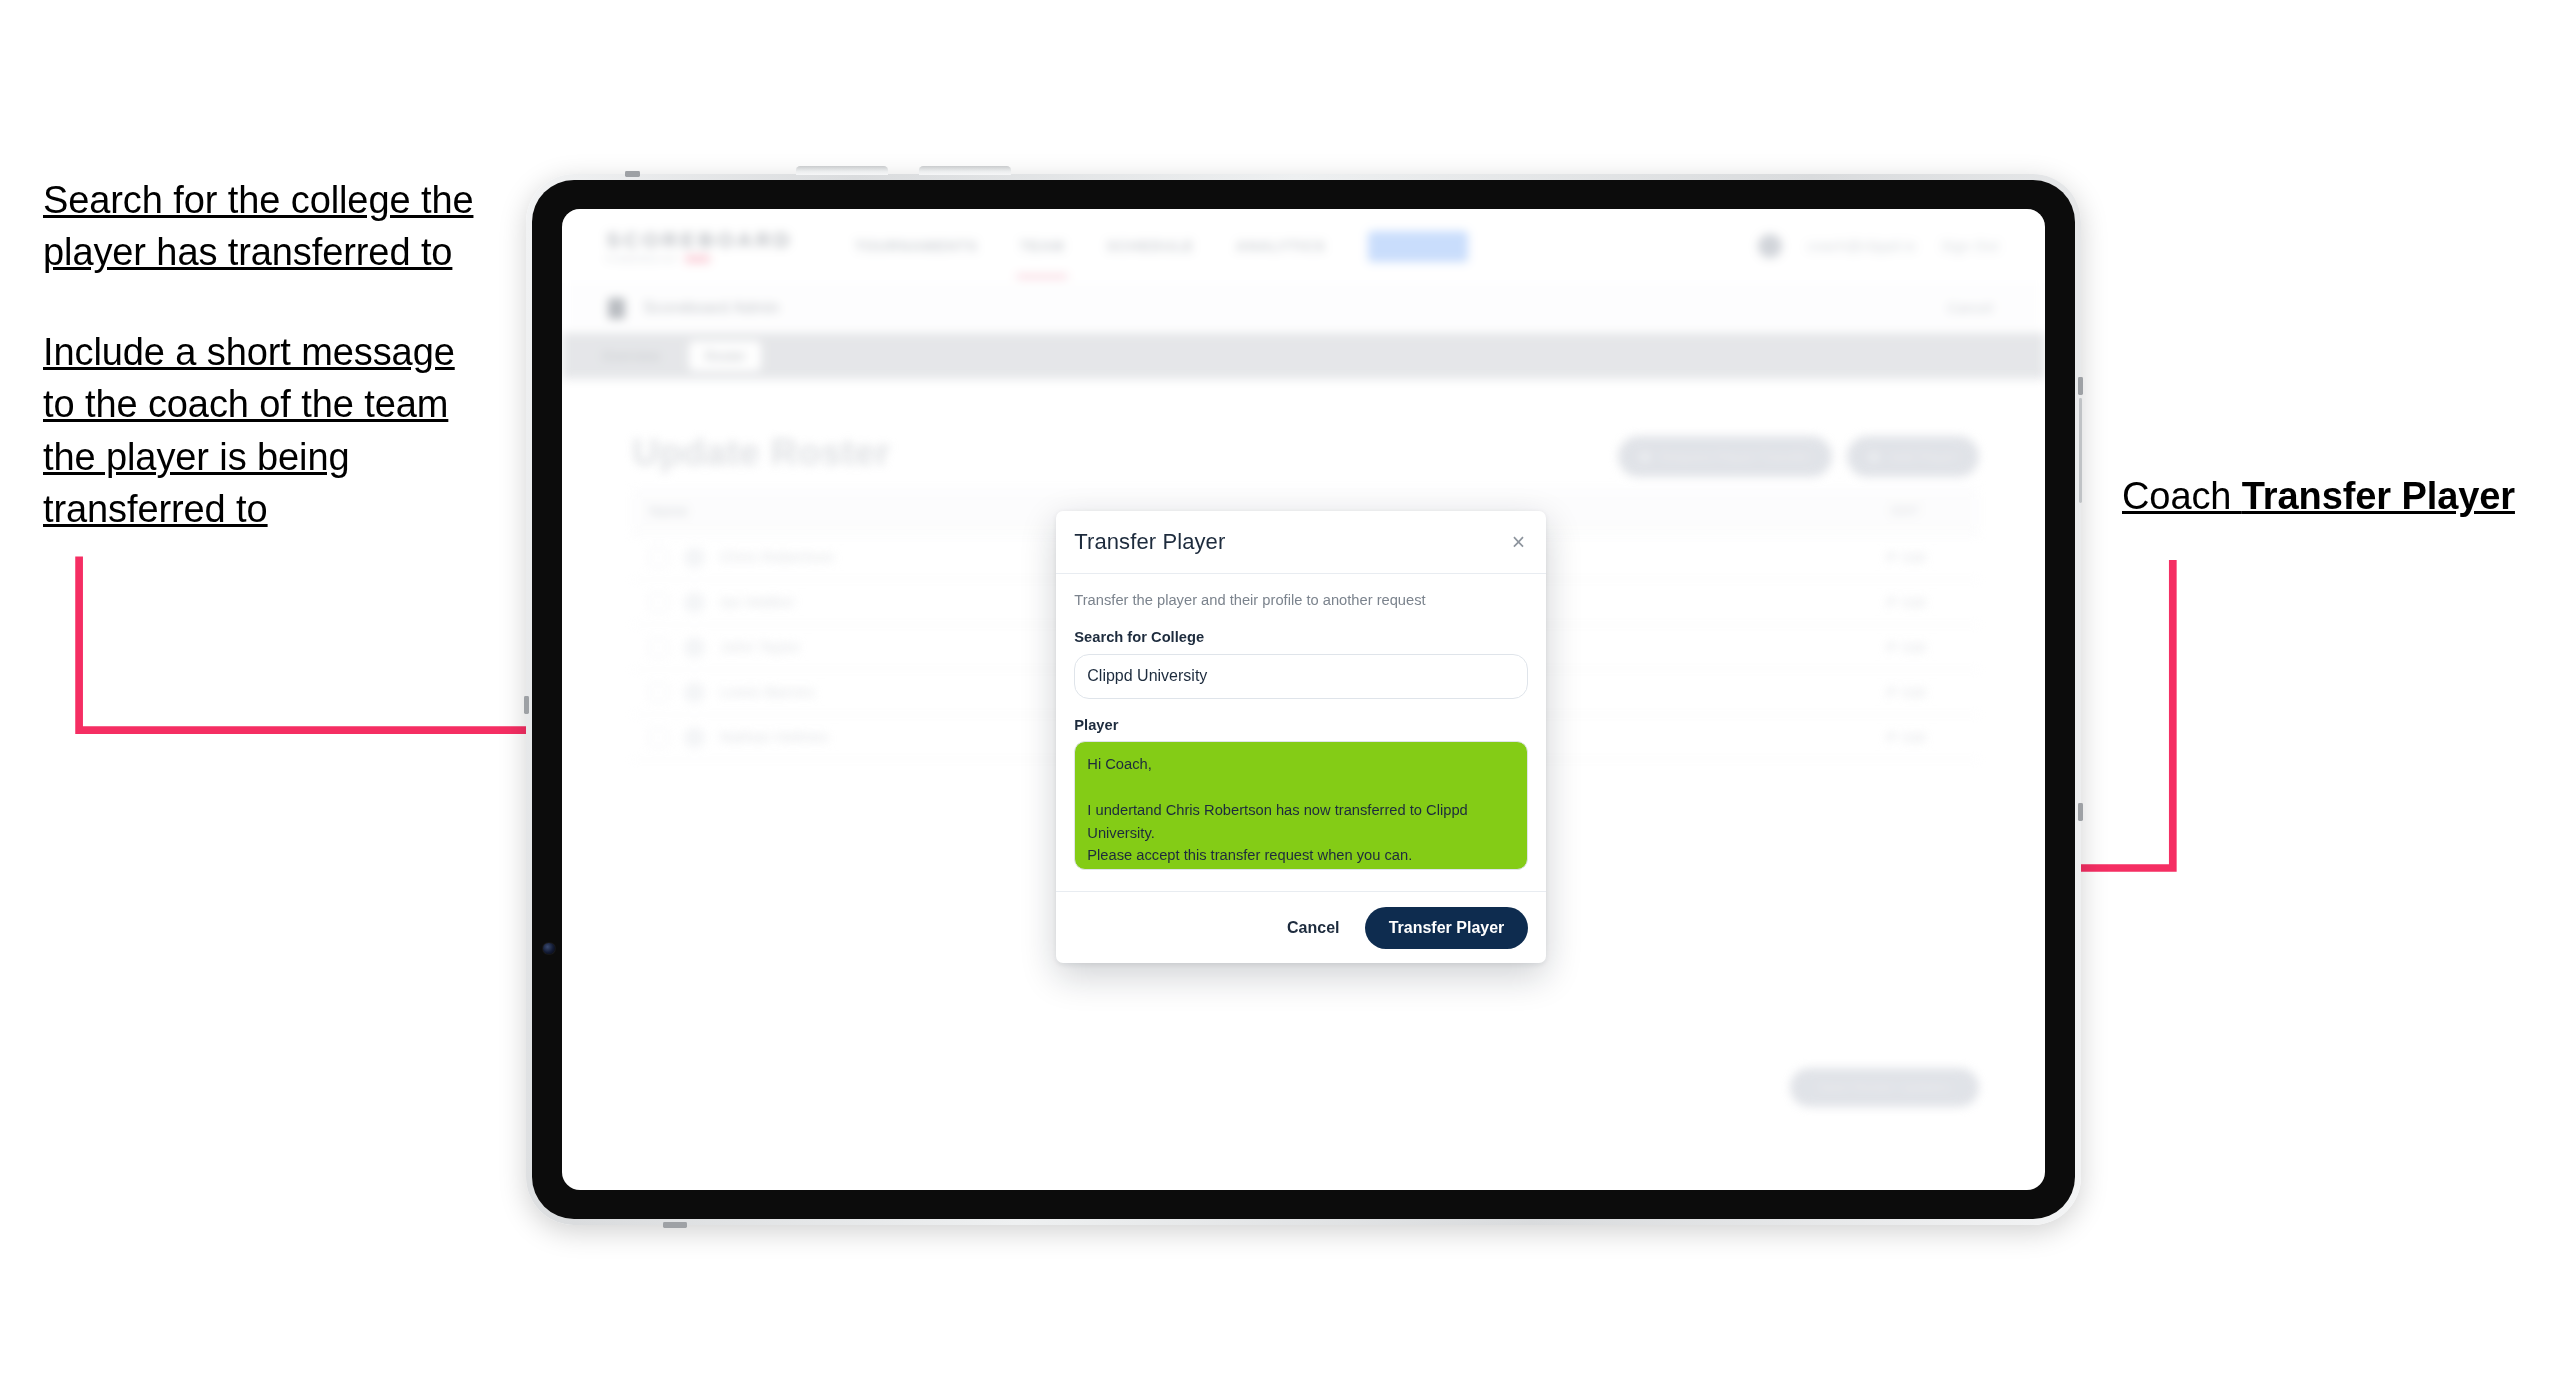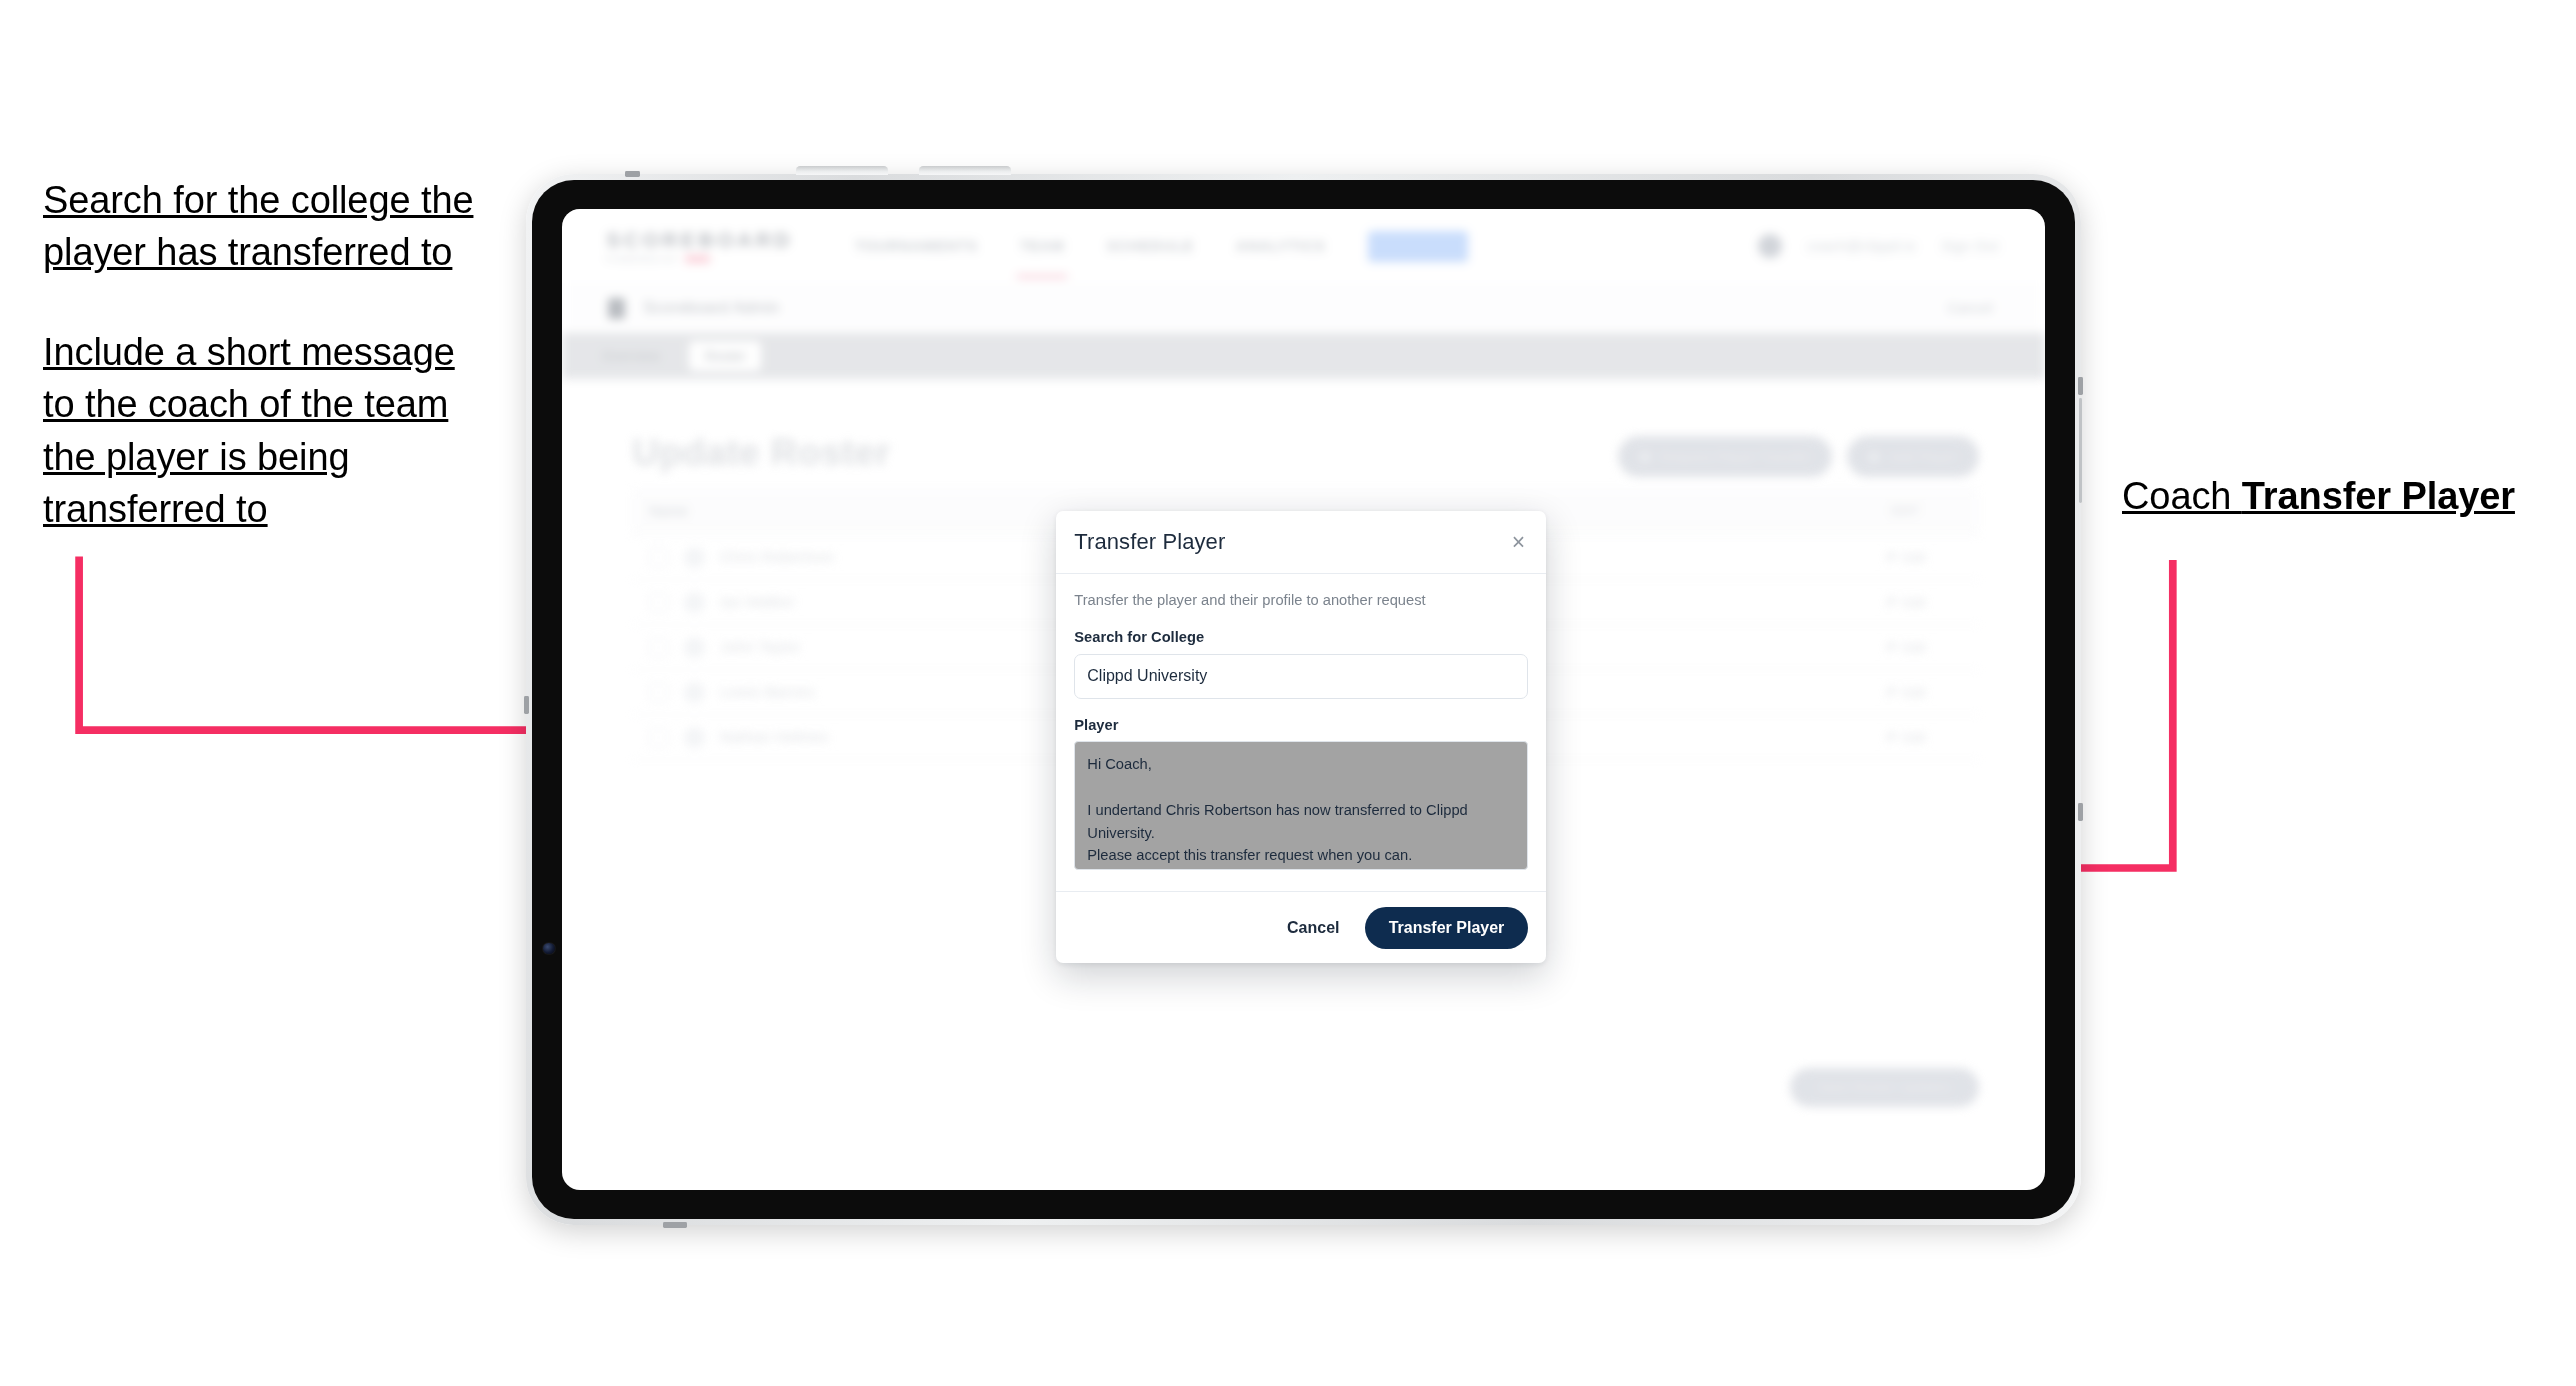--- a/index.html
+++ b/index.html
@@ -373,35 +373,35 @@
   }
   .field-label {
     font-size: 14.7px;
     color: #1d2b3d;
     font-weight: 600;
     margin-bottom: 8.4px;
   }
   .text-input {
     height: 43px;
     border: 0.7px solid #dfe4ea;
-    border-radius: 7px;
+    border-radius: 15px;
     display: flex;
     align-items: center;
     padding: 0 12px;
     font-size: 16px;
     color: #1d2b3d;
     background: #fff;
     margin-bottom: 18px;
   }
   .textarea-box {
     border: 0.7px solid #dfe4ea;
-    border-radius: 4px;
+    border-radius: 11px;
     padding: 11.2px 12px;
     height: 105px;
-    background: #a3a3a3;
+    background: #84cc16;
     font-size: 14.7px;
     line-height: 1.55;
     color: #1d2b3d;
     white-space: pre-line;
     overflow: hidden;
   }
   .modal-footer {
     border-top: 0.7px solid #e8ecf1;
     height: 71px;
     display: flex;

